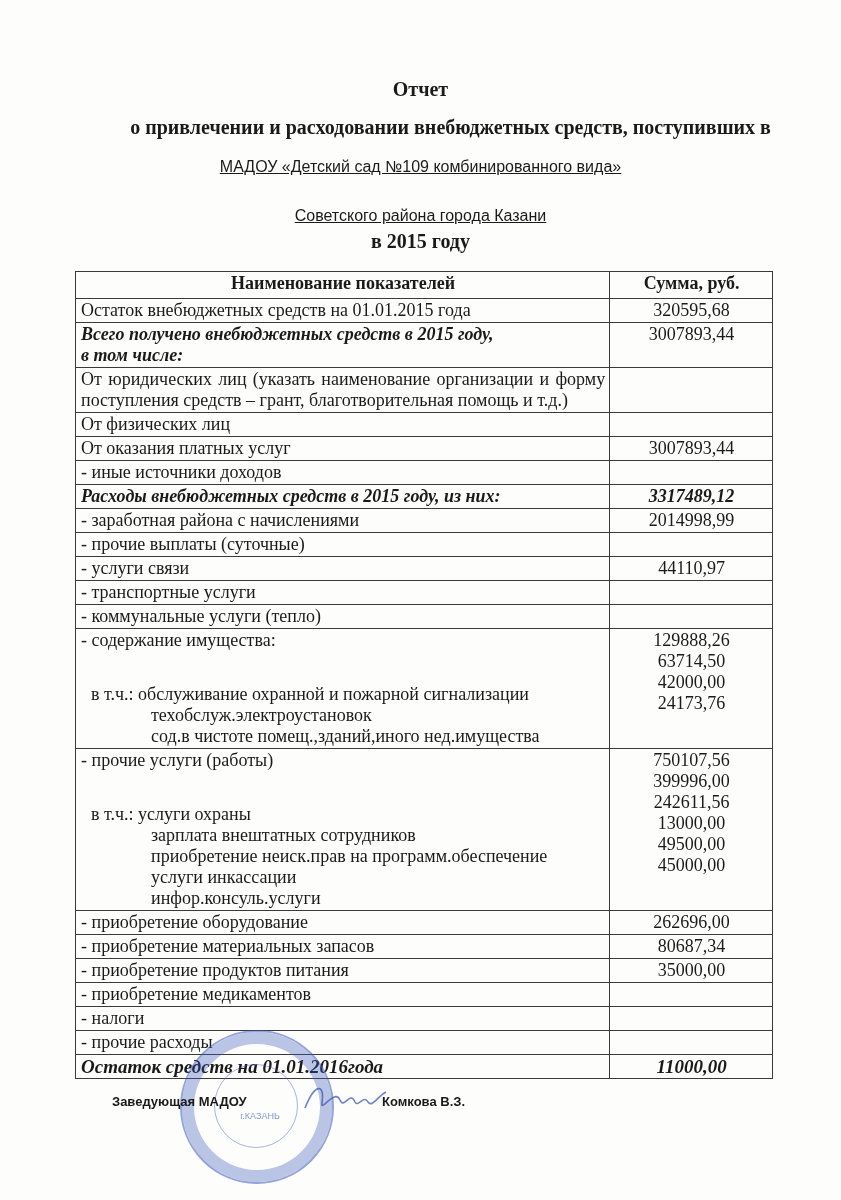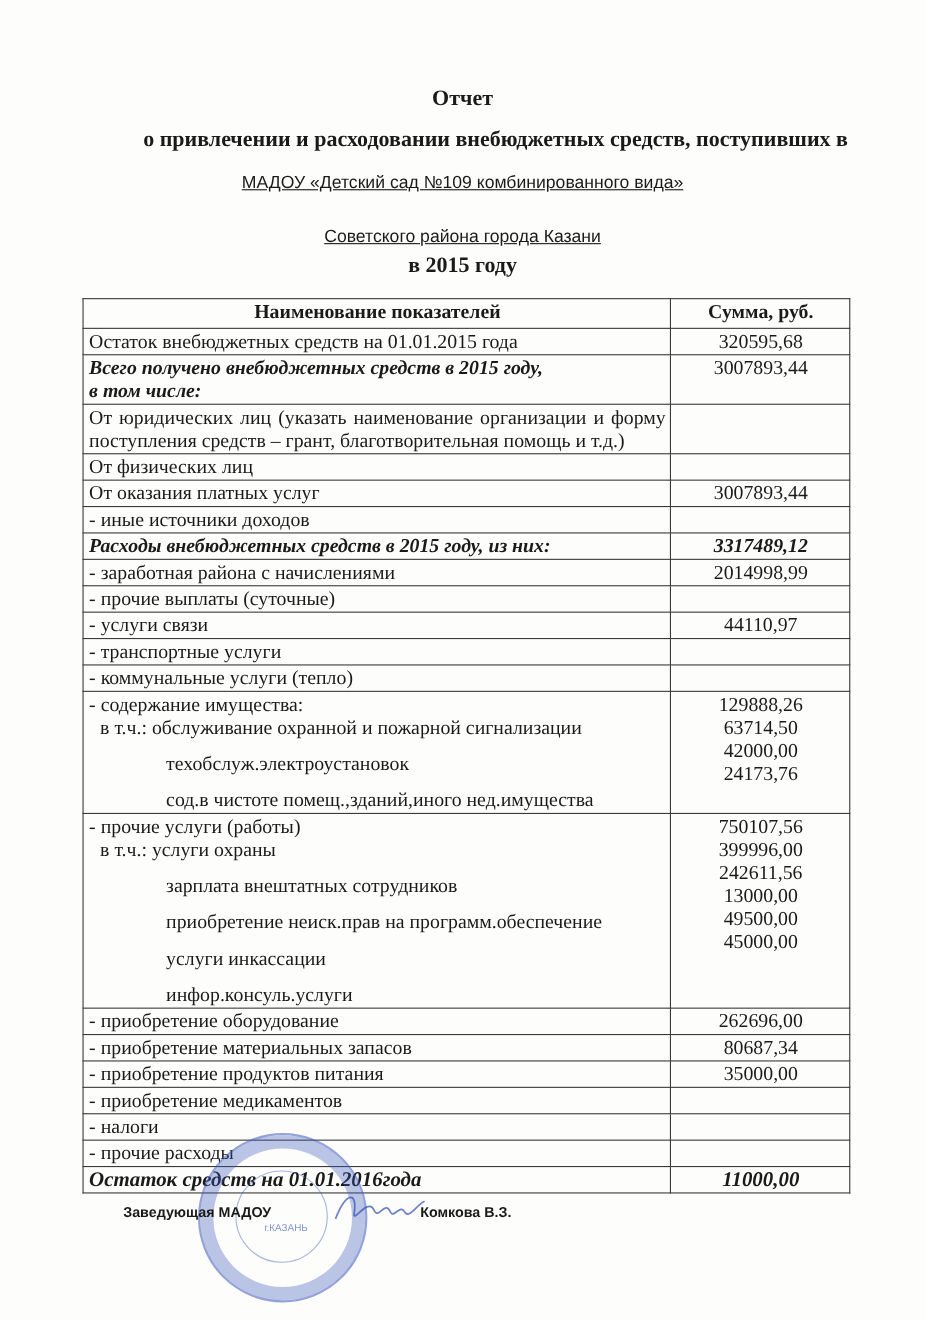--- a/index.html
+++ b/index.html
@@ -21,22 +21,22 @@
   table.report td, table.report th {
     border: 1.3px solid #3a3a3a; padding: 1px 4px 1px 5px; vertical-align: top;
   }
   table.report th { font-weight: bold; height: 24px; text-align: center; }
   col.c-name { width: 535px; }
   col.c-sum { width: 163px; }
   td.sum { text-align: center; padding-right: 8px; }
   .bold { font-weight: bold; font-style: italic; }
   .justify { text-align: justify; }
   .sub { display: block; }
-  .ind1 { padding-left: 10px; }
-  .ind2 { padding-left: 70px; margin-top: 12px; }
+  .ind1 { padding-left: 10px; margin-top: 33px; }
+  .ind2 { padding-left: 70px; }
 
   .signature {
     position: absolute; top: 1094px; font-family: "Liberation Sans", sans-serif;
     font-weight: bold; font-size: 13px;
   }
   .sig-role { left: 112px; }
   .sig-name { left: 382px; }
 
   .stamp {
     position: absolute; left: 180px; top: 1030px; width: 150px; height: 150px;

